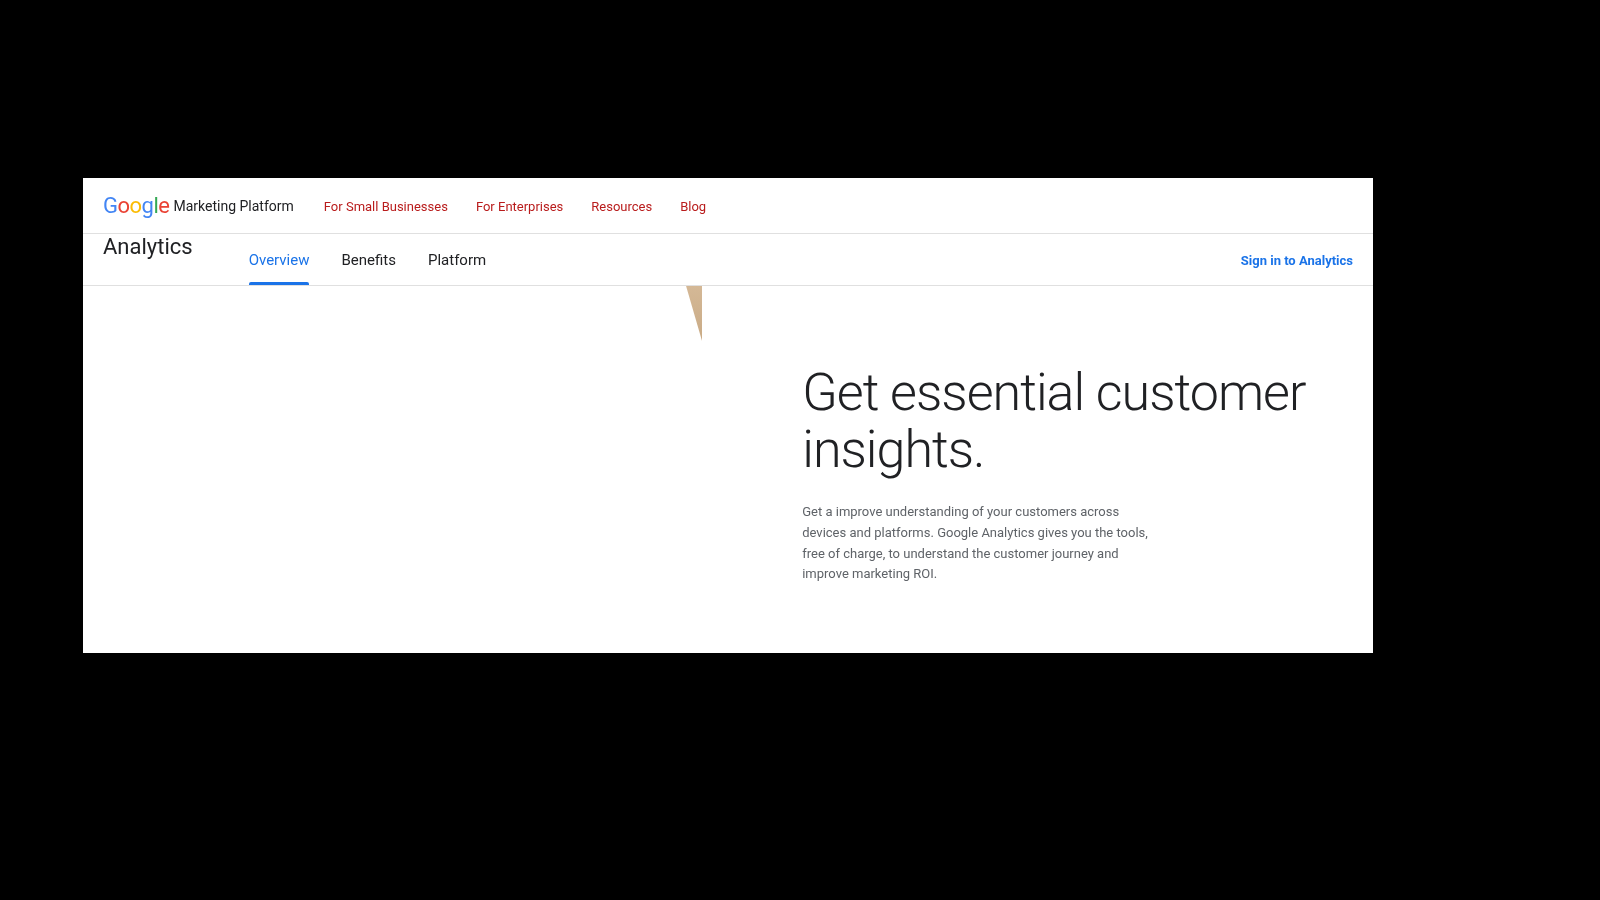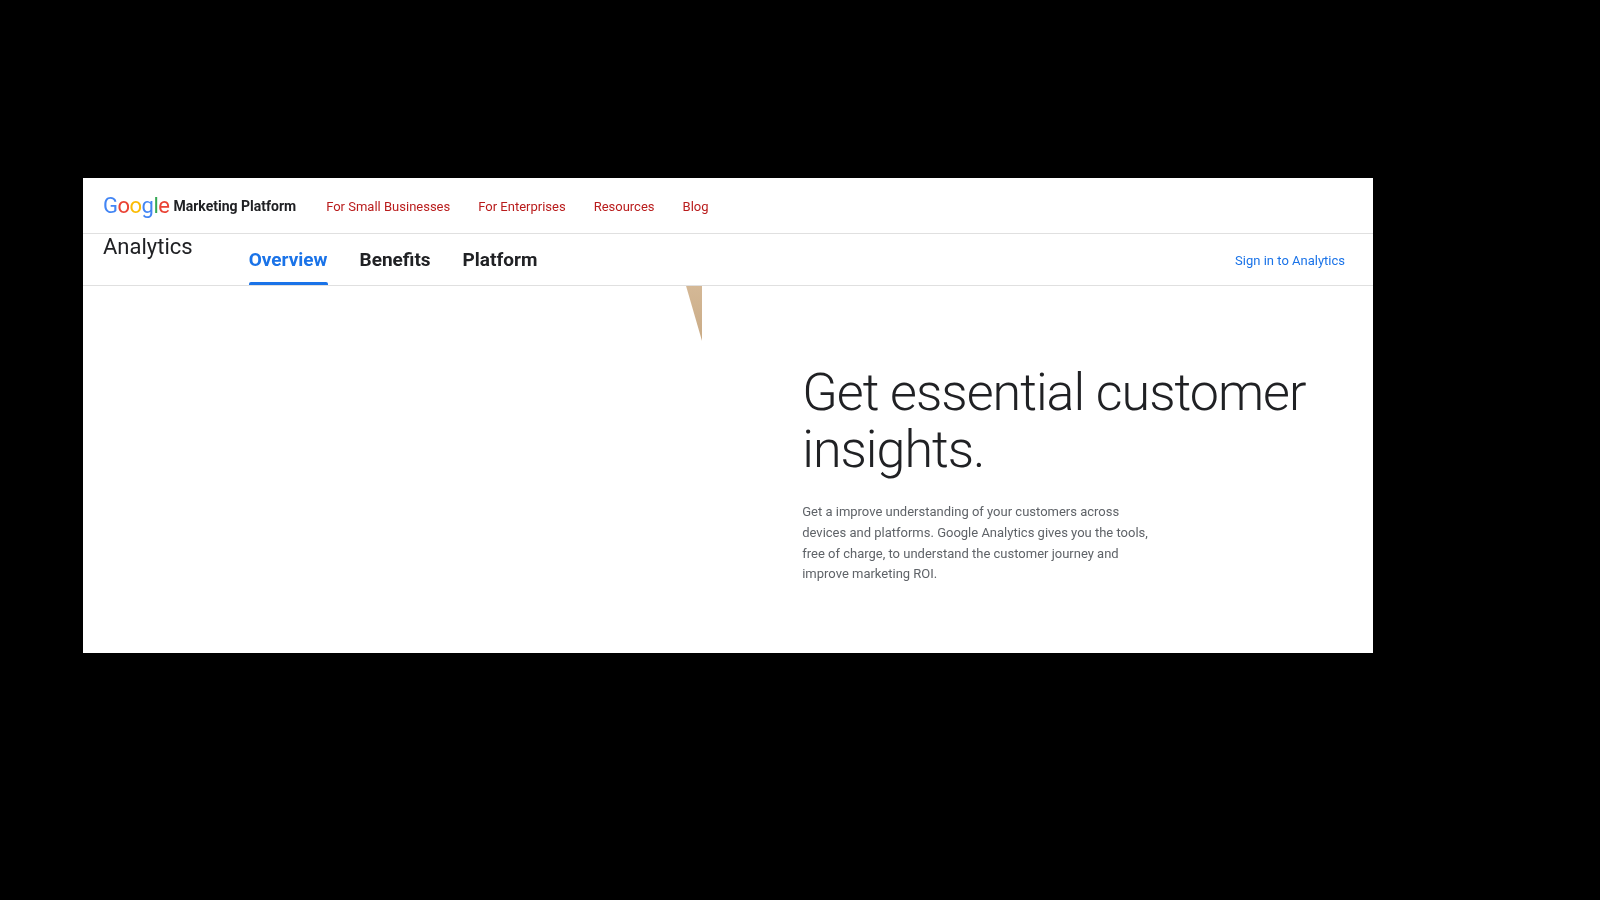--- a/index.html
+++ b/index.html
@@ -49,21 +49,21 @@
 
     .g-blue { color: #4285F4; }
     .g-red { color: #EA4335; }
     .g-yellow { color: #FBBC05; }
     .g-green { color: #34A853; }
 
     .marketing-platform-text {
       font-size: 14px;
       color: #202124;
       margin-left: 4px;
-      font-weight: 700;
+      font-weight: 400;
     }
 
     .top-nav-links {
       display: flex;
       align-items: center;
       gap: 28px;
       list-style: none;
     }
 
     .top-nav-links a {
@@ -103,22 +103,22 @@
     .sub-nav-links li {
       height: 100%;
       display: flex;
       align-items: center;
       position: relative;
     }
 
     .sub-nav-links a {
       text-decoration: none;
       color: #202124;
-      font-size: 19px;
-      font-weight: 700;
+      font-size: 15px;
+      font-weight: 400;
       padding: 0 16px;
       height: 100%;
       display: flex;
       align-items: center;
     }
 
     .sub-nav-links li.active a {
       color: #1a73e8;
     }
 
@@ -128,27 +128,27 @@
       bottom: 0;
       left: 16px;
       right: 16px;
       height: 3px;
       background: #1a73e8;
       border-radius: 2px 2px 0 0;
     }
 
     .sign-in-link {
       position: absolute;
-      right: 28px;
+      right: 20px;
       top: 50%;
       transform: translateY(-50%);
       color: #1a73e8;
       font-size: 13px;
       text-decoration: none;
-      font-weight: 400;
+      font-weight: 700;
     }
 
     
     .hero {
       display: flex;
       height: calc(475px - 108px);
       background: #fff;
       position: relative;
     }
 

